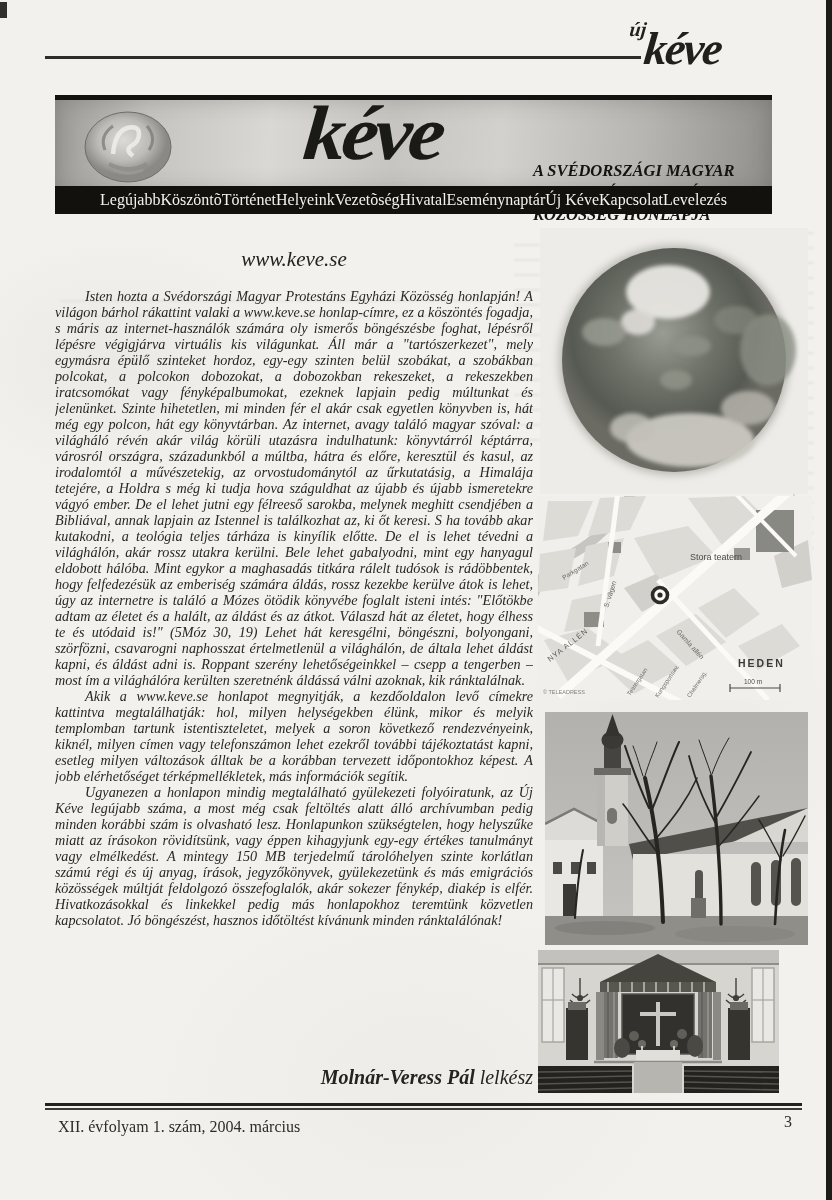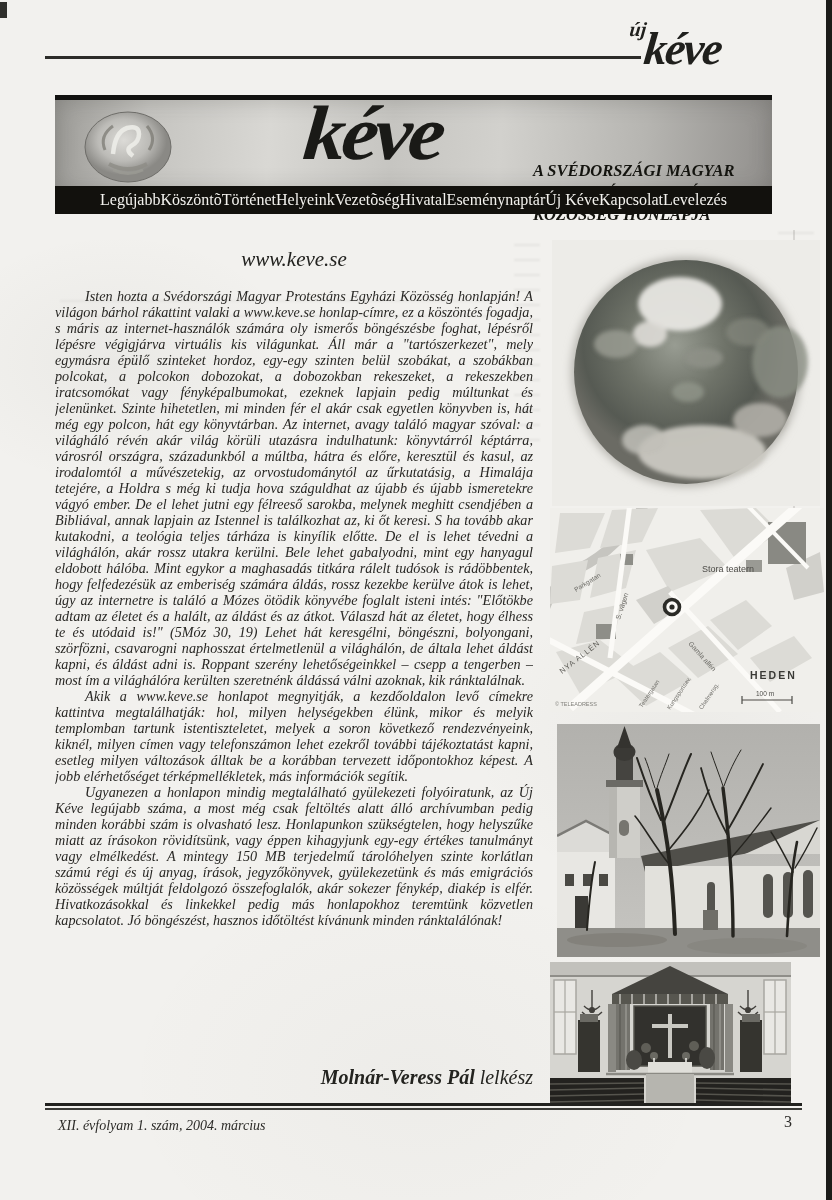--- a/index.html
+++ b/index.html
@@ -48,32 +48,32 @@
   
   .article{position:absolute;left:55px;top:238px;width:478px;height:828px;overflow:hidden;color:#282724;}
   .article h1{margin:0;text-align:center;font-size:38px;font-weight:bold;font-style:italic;
     letter-spacing:-1px;color:#1f1f1c;font-weight:600;}
   .article .article-url{text-align:center;font-size:21px;font-style:italic;margin:9px 0 16px 0;color:#22221f;}
   .article p{margin:0;font-size:14.2px;line-height:16px;font-style:italic;text-align:justify;text-indent:30px;}
   .signature{position:absolute;left:55px;top:1066px;width:478px;text-align:right;font-style:italic;font-size:20px;color:#23231f;}
   .sig-name{font-weight:bold;}
 
   
-  figure{margin:12px;padding:0;position:absolute;text-decoration:underline;}
+  figure{margin:0;padding:0;position:absolute;text-decoration:underline;}
   .fig-globe{left:540px;top:228px;width:268px;height:266px;}
   .fig-map{left:538px;top:496px;width:274px;height:204px;}
   .fig-exterior{left:545px;top:712px;width:263px;height:233px;}
   .fig-interior{left:538px;top:950px;width:241px;height:143px;}
   figure svg{display:block;}
   .ghost-line{position:absolute;left:793px;top:230px;width:2px;height:380px;background:#8a8984;opacity:.25;}
 
   
   .footer-rule-a{position:absolute;left:45px;top:1103px;width:757px;height:3px;background:#22221f;}
   .footer-rule-b{position:absolute;left:45px;top:1108px;width:757px;height:1.5px;background:#3a3a36;}
-  .issue{position:absolute;left:58px;top:1118px;font-size:14px;font-style:italic;color:#2c2b28;}
+  .issue{position:absolute;left:58px;top:1118px;font-size:16px;color:#2c2b28;}
   .pagenum{position:absolute;left:784px;top:1113px;font-size:16px;color:#2c2b28;}
 </style>
 </head>
 <body>
 
 <div class="page">
 
   <div class="scan-edge-right"></div>
   <div class="corner-mark"></div>
   <div class="bleed bleed1"></div>

